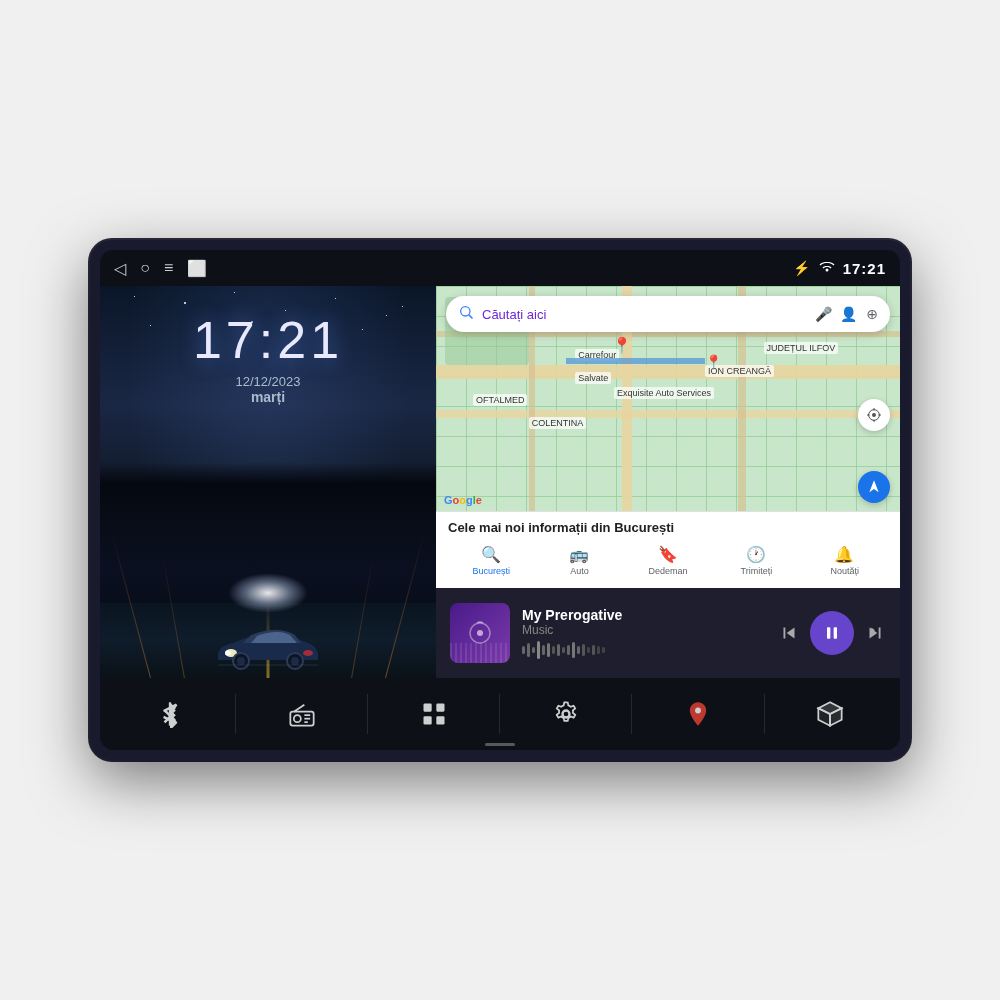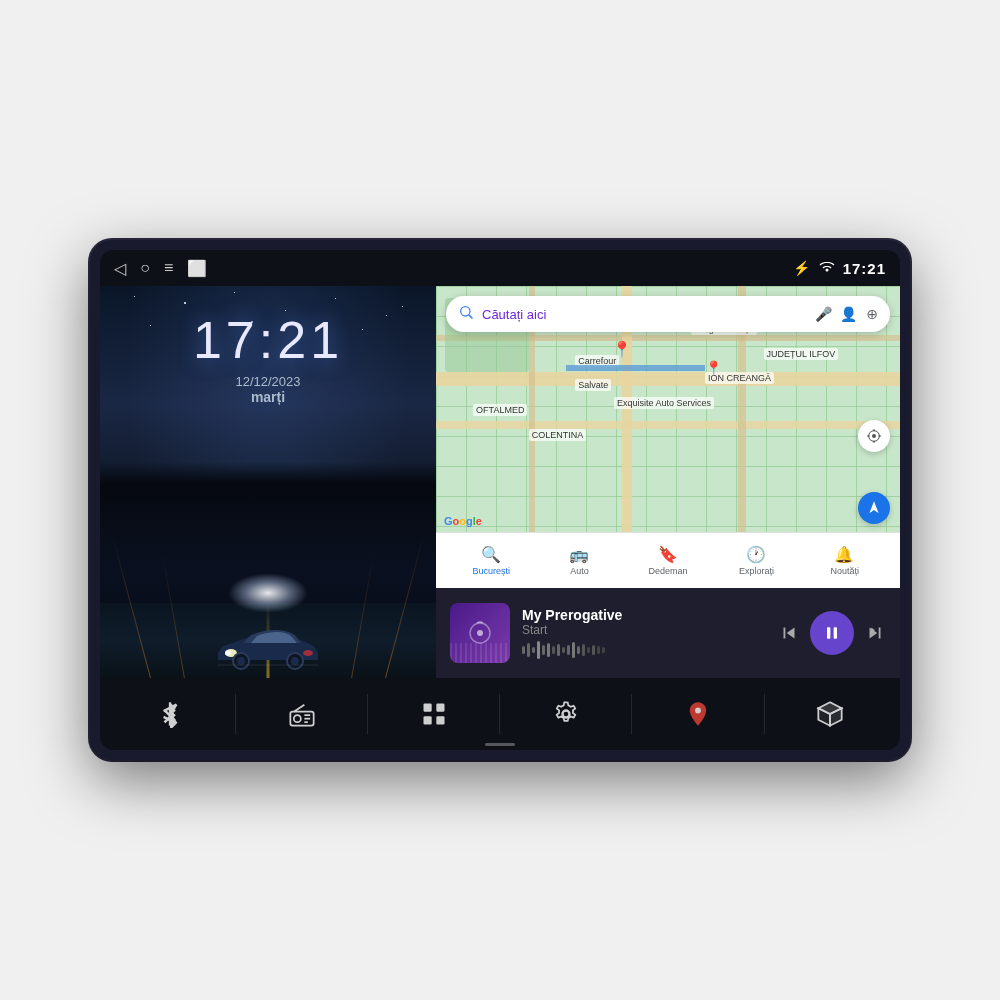--- a/index.html
+++ b/index.html
@@ -633,55 +633,56 @@
             <div class="maps-right-icons">
               <span style="font-size:14px;color:#5f6368;">🎤</span>
               <span style="font-size:14px;color:#5f6368;">👤</span>
               <span style="font-size:14px;color:#5f6368;">⊕</span>
             </div>
           </div>
 
         </div>
 
         <div class="maps-info-bar">
+          <div class="maps-info-title">Cele mai noi informații din București</div>
           <div class="maps-nav-tabs">
             <div class="maps-tab active">
               <span class="maps-tab-icon">🔍</span>
               <span>București</span>
             </div>
             <div class="maps-tab">
               <span class="maps-tab-icon">🚌</span>
               <span>Auto</span>
             </div>
             <div class="maps-tab">
               <span class="maps-tab-icon">🔖</span>
               <span>Dedeman</span>
             </div>
             <div class="maps-tab">
               <span class="maps-tab-icon">🕐</span>
-              <span>Explorați</span>
+              <span>Trimiteți</span>
             </div>
             <div class="maps-tab">
               <span class="maps-tab-icon">🔔</span>
               <span>Noutăți</span>
             </div>
           </div>
         </div>
 
         <div class="music-section">
           <div class="music-album-art">
             <svg width="30" height="30" viewBox="0 0 30 30" fill="none">
               <circle cx="15" cy="15" r="10" stroke="rgba(255,255,255,0.4)" stroke-width="1.5" fill="none"></circle>
               <circle cx="15" cy="15" r="3" fill="rgba(255,255,255,0.6)"></circle>
               <path d="M12 5Q15 3 18 5" stroke="rgba(255,255,255,0.5)" stroke-width="1.5" fill="none"></path>
             </svg>
           </div>
           <div class="music-info">
             <div class="music-title">My Prerogative</div>
-            <div class="music-artist">Start</div>
+            <div class="music-artist">Music</div>
             <div class="music-waveform">
               <div class="wave-bar" style="height:8px;background:#666;"></div>
               <div class="wave-bar" style="height:14px;background:#666;"></div>
               <div class="wave-bar" style="height:6px;background:#666;"></div>
               <div class="wave-bar" style="height:18px;background:#888;"></div>
               <div class="wave-bar" style="height:10px;background:#666;"></div>
               <div class="wave-bar" style="height:14px;background:#777;"></div>
               <div class="wave-bar" style="height:8px;background:#555;"></div>
               <div class="wave-bar" style="height:12px;background:#666;"></div>
               <div class="wave-bar" style="height:6px;background:#555;"></div>

